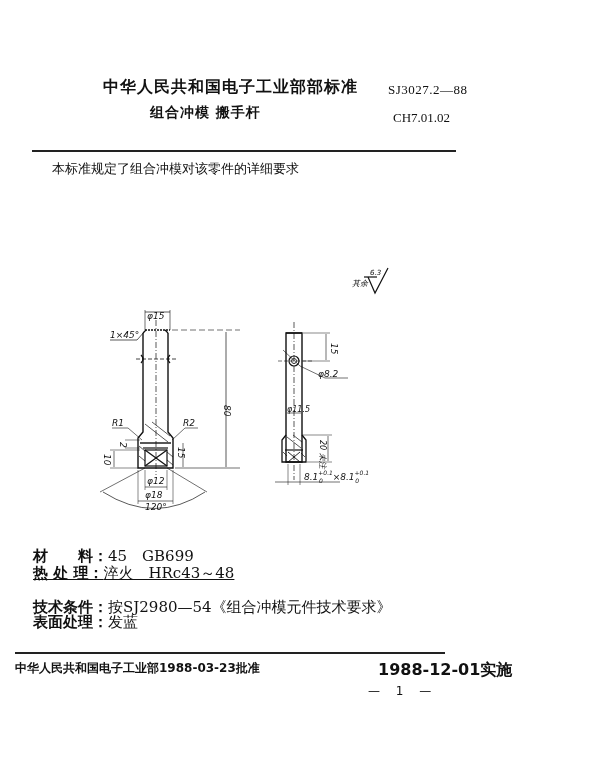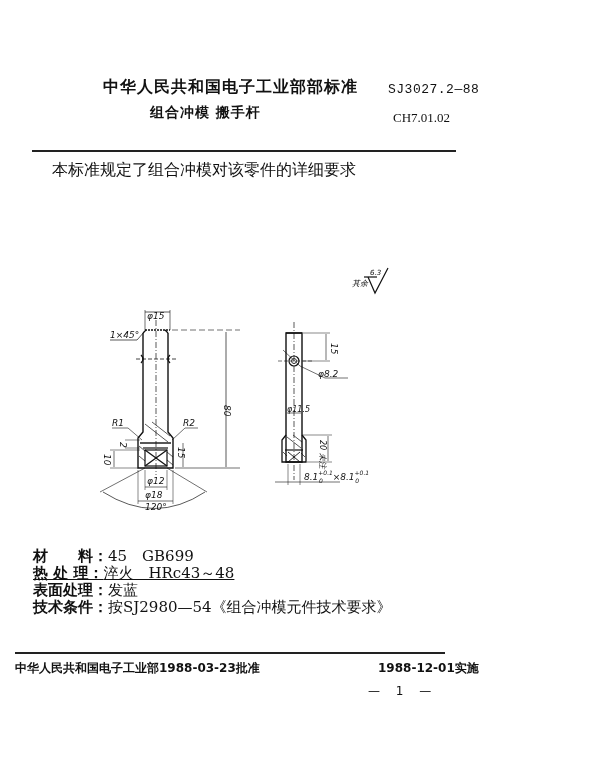--- a/index.html
+++ b/index.html
@@ -1,28 +1,28 @@
 <!DOCTYPE html>
 <html><head>
 <meta charset="utf-8">
 <style>
   html,body{margin:0;padding:0;background:#fff;}
   body{width:600px;height:757px;position:relative;overflow:hidden;color:#111;font-family:"DejaVu Sans",sans-serif;}
   .abs{position:absolute;}
   .org{left:103px;top:62px;font-size:16px;font-weight:bold;letter-spacing:1px;margin-top:15px;}
-  .code1{left:388px;top:82px;font-family:Liberation Mono, monospace;font-size:13px;letter-spacing:0.5px;}
+  .code1{left:388px;top:82px;font-family:Liberation Serif, serif;font-size:13px;letter-spacing:0.5px;}
   .code2{left:393px;top:110px;font-family:"Liberation Serif",serif;font-size:13px;}
   .title{left:150px;top:104px;font-size:14px;font-weight:bold;letter-spacing:1px;}
   .rule{height:2px;background:#222;}
-  .intro{left:52px;top:160px;font-family:"DejaVu Serif",serif;font-size:16px;}
+  .intro{left:52px;top:160px;font-family:"DejaVu Serif",serif;font-size:13px;}
   .spec{left:33px;font-size:15px;}
   .spec b{font-weight:bold;}
   .spec .v{font-family:"DejaVu Serif",serif;}
   .footl{left:15px;top:660px;font-size:12px;font-weight:bold;}
-  .footr{left:378px;top:660px;font-size:12px;font-weight:bold;}
+  .footr{left:378px;top:660px;font-size:16px;font-weight:bold;}
   .page{left:368px;top:684px;font-size:12px;letter-spacing:6px;}
   svg text{font-family:"DejaVu Sans",sans-serif;font-style:italic;fill:#111;}
 </style>
 </head>
 <body>
 
 <div class="abs org">中华人民共和国电子工业部部标准</div>
 <div class="abs code1">SJ3027.2—88</div>
 <div class="abs code2">CH7.01.02</div>
 <div class="abs title">组合冲模  搬手杆</div>
@@ -149,21 +149,21 @@
     <text x="370" y="275" font-size="7">6.3</text>
   </g>
 </svg>
 
 <div class="abs spec" style="top:547px;">
   <b>材　　料：</b><span class="v">45　GB699</span>
 </div>
 <div class="abs spec" style="top:564px;text-decoration:underline;">
   <b>热 处 理：</b><span class="v">淬火　HRc43～48</span>
 </div>
-<div class="abs spec" style="top:581px;text-align:right;">
+<div class="abs spec" style="top:613px;text-align:right;">
   <b>表面处理：</b><span class="v">发蓝</span>
 </div>
 <div class="abs spec" style="top:598px;">
   <b>技术条件：</b><span class="v">按SJ2980—54《组合冲模元件技术要求》</span>
 </div>
 
 <div class="abs rule" style="left:15px;top:652px;width:430px;"></div>
 <div class="abs footl">中华人民共和国电子工业部1988-03-23批准</div>
 <div class="abs footr">1988-12-01实施</div>
 <div class="abs page">— 1 —</div>

